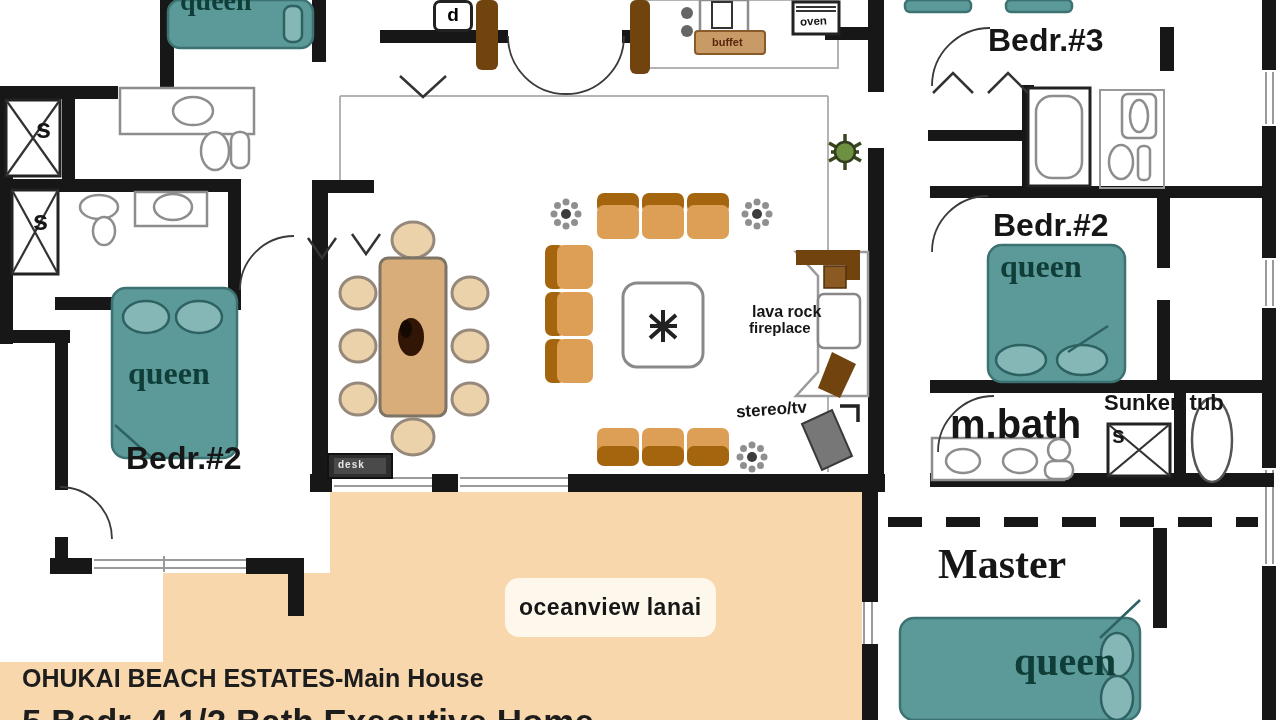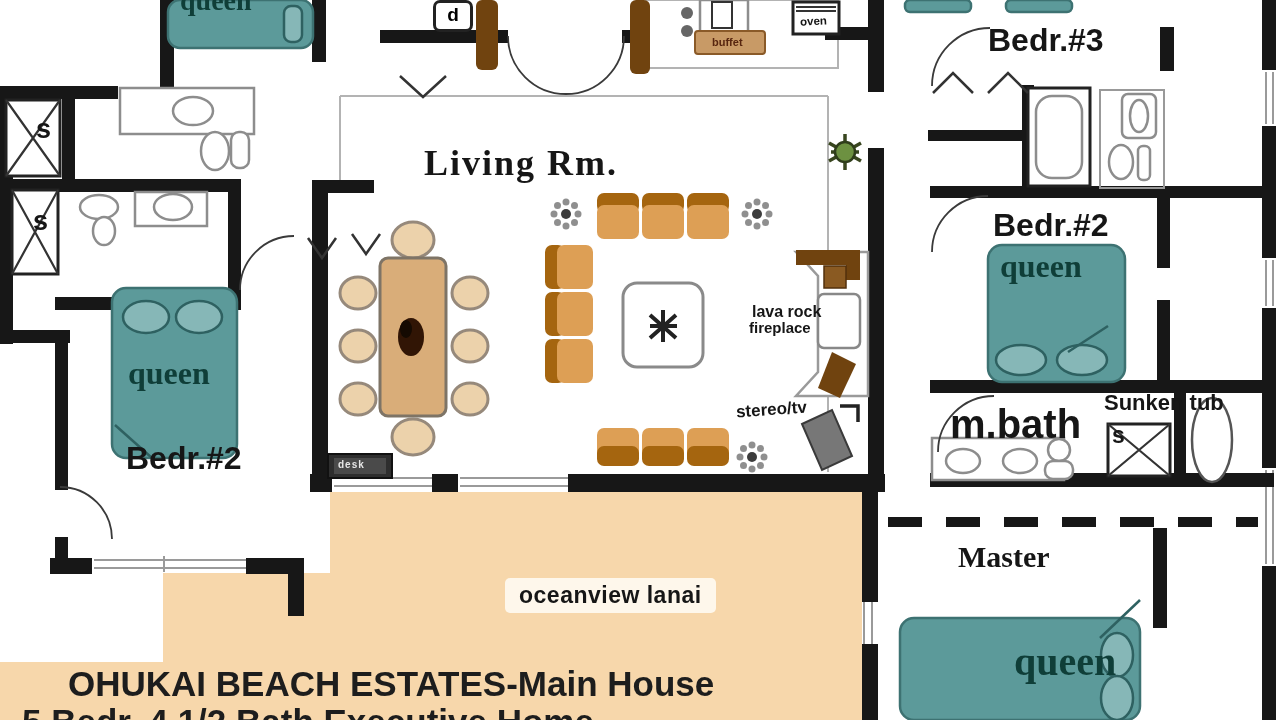--- a/index.html
+++ b/index.html
@@ -22,21 +22,21 @@
   .fixture{fill:#fff;stroke:#8d8d8d;stroke-width:2.5;}
   .fixdark{fill:#fff;stroke:#222;stroke-width:3;}
   .thin{stroke:#b3b3b3;stroke-width:2;fill:none;}
   .win{stroke:#9a9a9a;stroke-width:2;fill:none;}
   .arc{stroke:#3a3a3a;stroke-width:1.8;fill:none;}
   .chev{stroke:#333;stroke-width:2.5;fill:none;}
   .xline{stroke:#333;stroke-width:2.2;}
   .brown{fill:#70430f;}
   .d-box{position:absolute;z-index:2;background:#fff;border:3px solid #222;border-radius:7px;
          text-align:center;font-weight:700;}
-  .glow{background:rgba(255,252,244,0.88);padding:4px 14px;border-radius:5px;}
+  .glow{background:rgba(255,252,244,0.88);padding:16px 14px;border-radius:14px;}
 </style>
 </head>
 <body>
 
 <div id="plan">
 
 <svg id="scene" width="1280" height="720" viewBox="0 0 1280 720">
 
   <polygon class="lanai-fill" points="330,492 862,492 862,720 0,720 0,662 163,662 163,573 330,573"></polygon>
 
@@ -285,47 +285,46 @@
 
   <g>
     <polyline class="chev" points="400,76 423,97 446,76"></polyline>
     <polyline class="chev" points="308,238 322,258 336,238"></polyline>
     <polyline class="chev" points="352,234 366,254 380,234"></polyline>
     <polyline class="chev" points="933,93 953,73 973,93"></polyline>
     <polyline class="chev" points="988,93 1008,73 1028,93"></polyline>
   </g>
 </svg>
 
-<div class="lbl serif" style="left:424px;top:142px;font-size:36px;letter-spacing:2px;">Living Rm.</div>
 
 <div class="lbl" style="left:988px;top:22px;font-size:32px;">Bedr.#3</div>
 
 <div class="lbl" style="left:993px;top:207px;font-size:32px;text-align:center;">Bedr.#2</div>
 
 <div class="lbl" style="left:126px;top:440px;font-size:32px;">Bedr.#2</div>
 
-<div class="lbl serif" style="left:938px;top:540px;font-size:30px;margin-left:20px;">Master</div>
+<div class="lbl serif" style="left:938px;top:540px;font-size:42px;">Master</div>
 
 <div class="lbl" style="left:950px;top:402px;font-size:40px;">m.bath</div>
 
 <div class="lbl" style="left:1104px;top:390px;font-size:22px;">Sunken tub</div>
 
 <div class="lbl serif teal-txt" style="left:180px;top:-15px;font-size:28px;">queen</div>
 <div class="lbl serif teal-txt" style="left:1000px;top:248px;font-size:32px;">queen</div>
 <div class="lbl serif teal-txt" style="left:128px;top:355px;font-size:32px;">queen</div>
 <div class="lbl serif teal-txt" style="left:1014px;top:638px;font-size:40px;">queen</div>
 
 <div class="lbl" style="left:752px;top:303px;font-size:16px;">lava rock</div>
 <div class="lbl" style="left:749px;top:319px;font-size:15px;">fireplace</div>
 
 <div class="lbl" style="left:736px;top:400px;font-size:17px;transform:rotate(-4deg);">stereo/tv</div>
 
 <div class="lbl glow" style="left:505px;top:578px;font-size:23px;letter-spacing:0.5px;">oceanview lanai</div>
 
-<div class="lbl" style="left:22px;top:664px;font-size:35px;color:#1d1d1d;margin-left:46px;">OHUKAI BEACH ESTATES-Main House</div>
+<div class="lbl" style="left:22px;top:664px;font-size:25px;color:#1d1d1d;">OHUKAI BEACH ESTATES-Main House</div>
 <div class="lbl" style="left:22px;top:702px;font-size:35px;color:#1d1d1d;">5 Bedr. 4 1/2 Bath Executive Home</div>
 
 <div class="lbl" style="left:703px;top:36px;font-size:11px;color:#58260f;margin-left:9px;">buffet</div>
 
 <div class="lbl" style="left:800px;top:15px;font-size:11.5px;transform:rotate(-3deg);">oven</div>
 
 <div class="d-box" style="left:433px;top:0px;width:34px;height:26px;font-size:19px;line-height:24px;">
   <span>d</span>
 </div>
 

